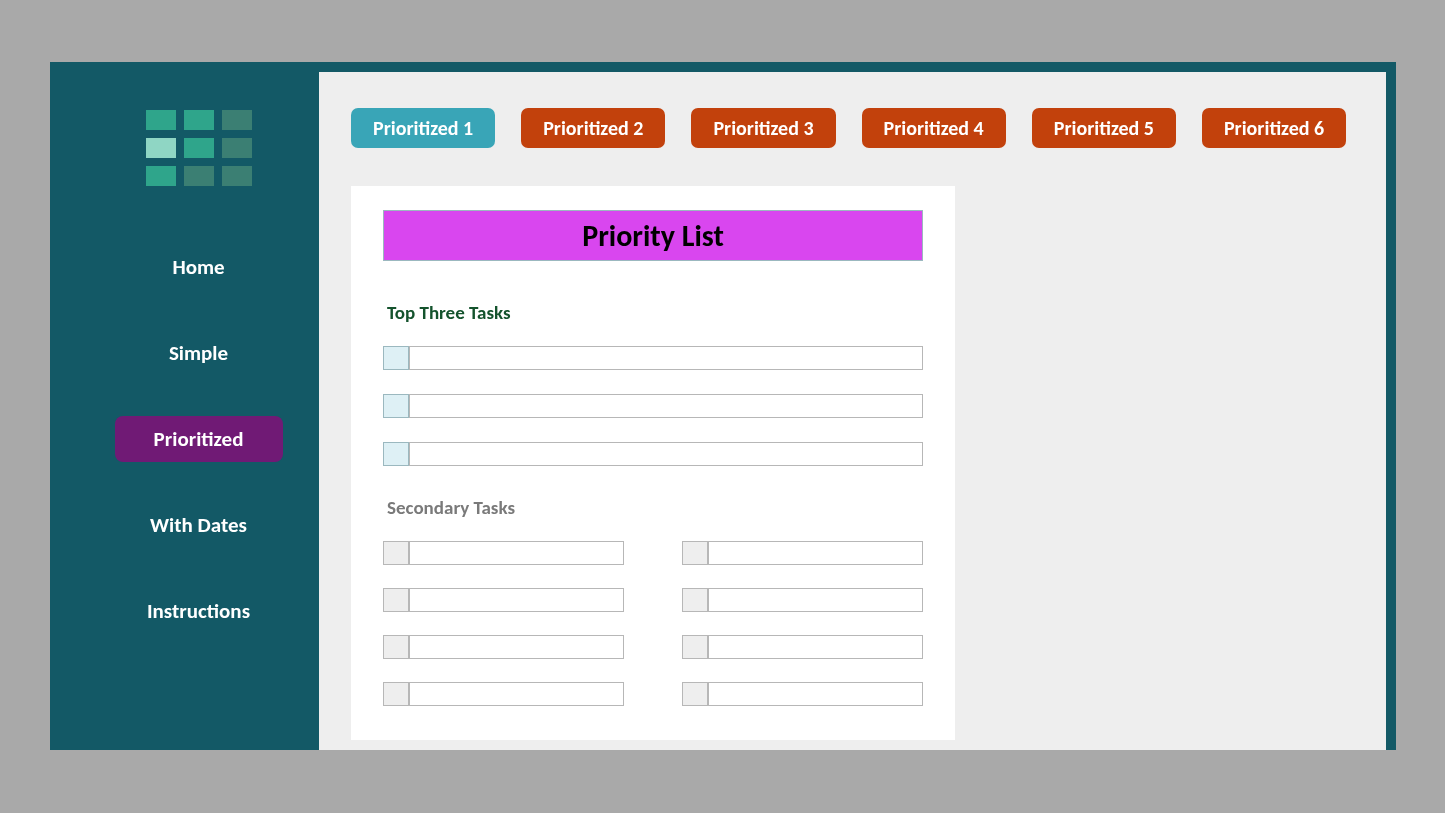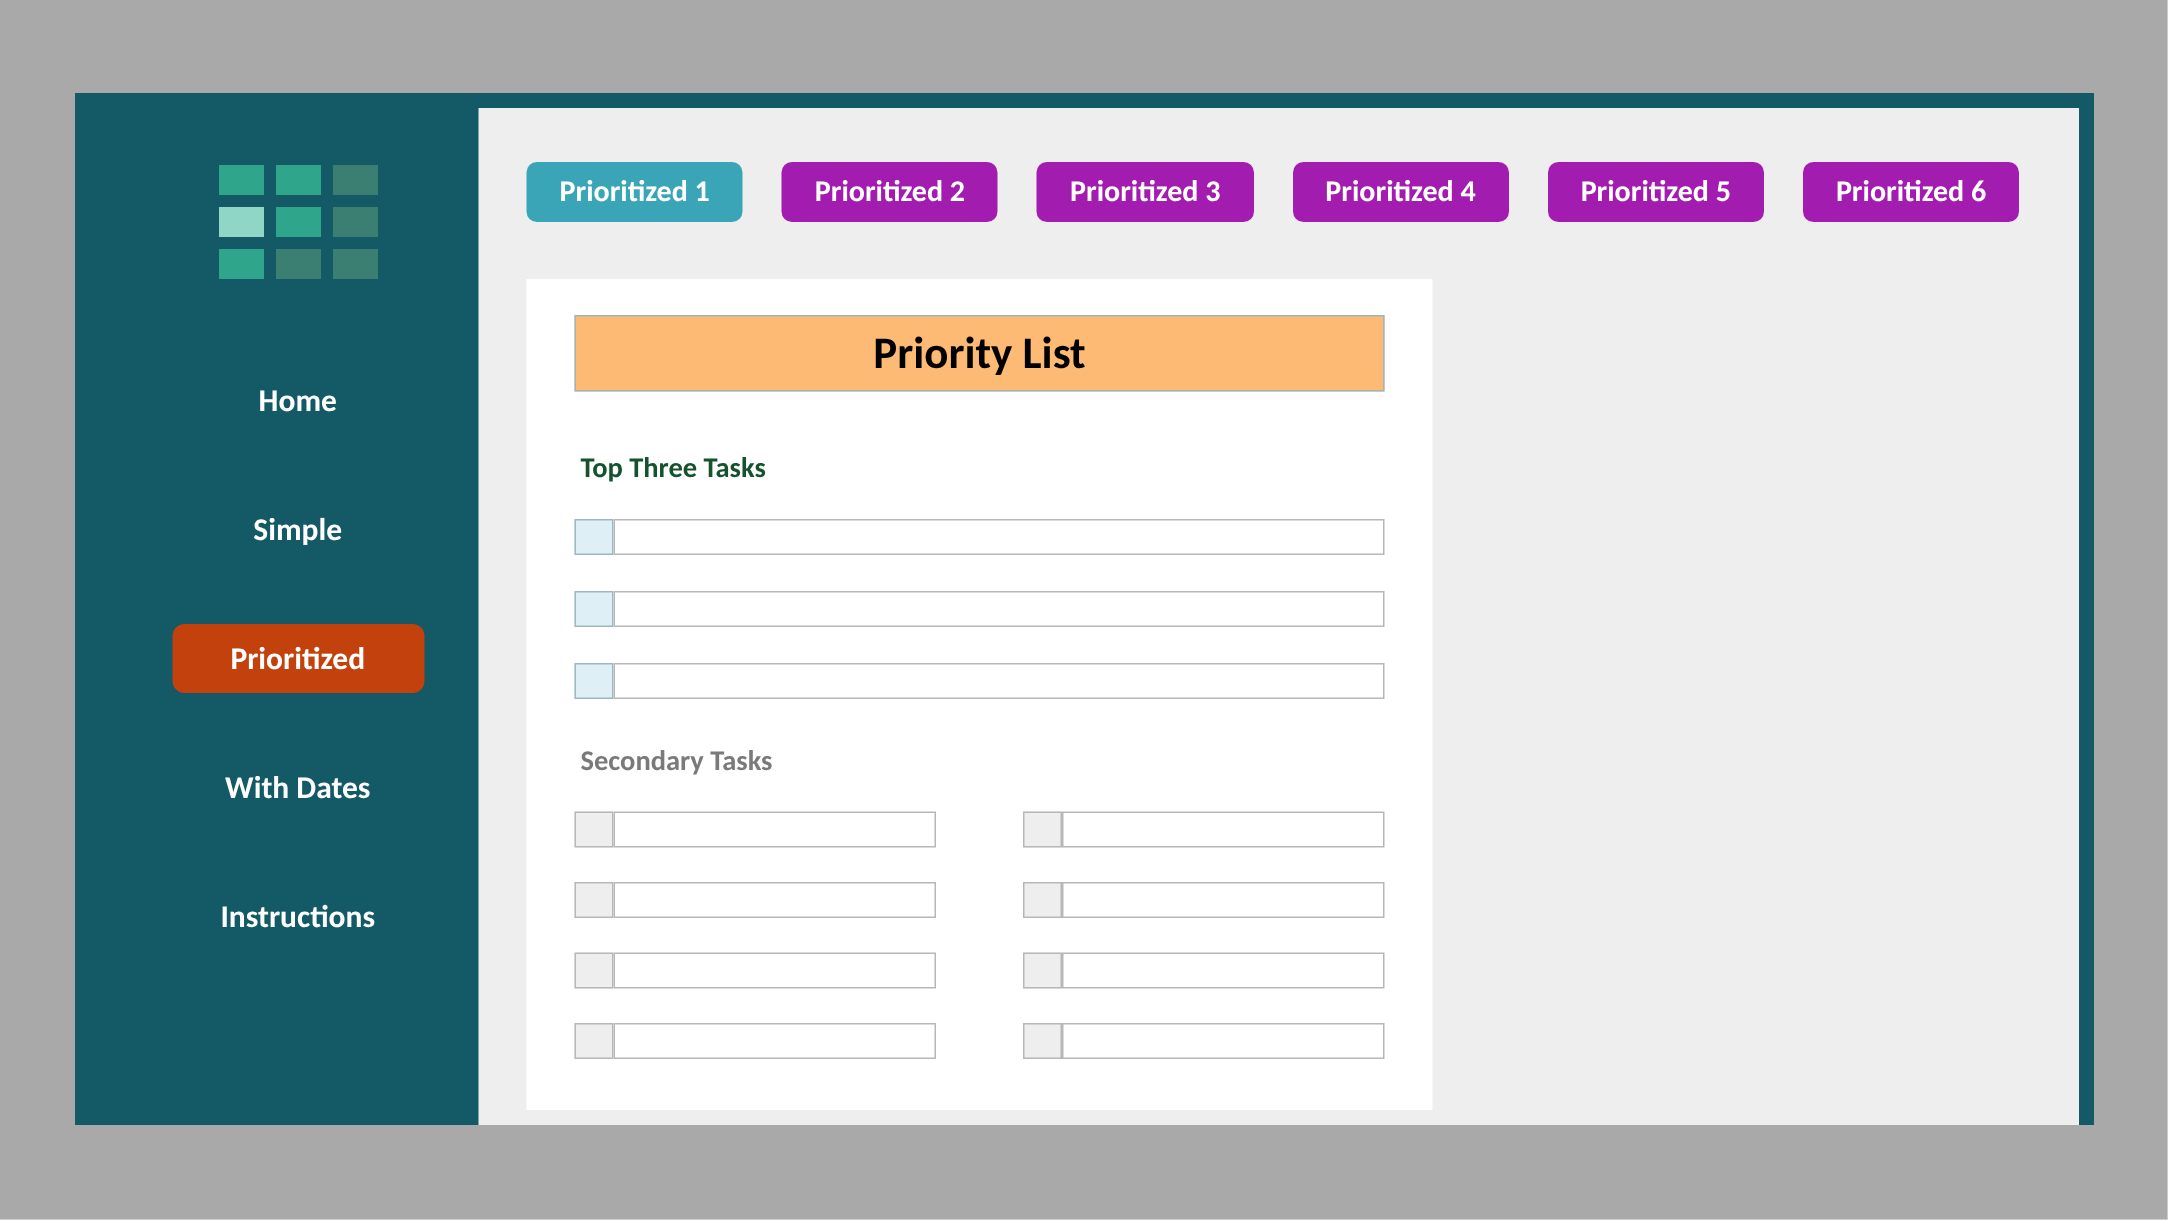--- a/index.html
+++ b/index.html
@@ -51,36 +51,36 @@
     text-align: center;
     color: #fff;
     font-size: 21px;
     font-weight: 600;
     padding: 10px 0;
     margin-bottom: 40px;
     border-radius: 8px;
     cursor: pointer;
   }
   .nav-item.active {
-    background: #c2410c;
+    background: #701a75;
   }
 
   .main-area {
     flex: 1;
     background: #eeeeee;
     margin: 10px 10px 0 0;
     position: relative;
     padding: 36px 24px 0 32px;
   }
   .tabs-row {
     display: flex;
     gap: 26px;
   }
   .tab-btn {
-    background: #a21caf;
+    background: #c2410c;
     color: #fff;
     font-size: 20px;
     font-weight: 700;
     padding: 8px 22px;
     border-radius: 7px;
     cursor: pointer;
     white-space: nowrap;
   }
   .tab-btn.active {
     background: #39a5b7;
@@ -90,21 +90,21 @@
     position: absolute;
     left: 32px;
     top: 114px;
     width: 604px;
     height: 554px;
     background: #fff;
     padding: 24px 32px 0 32px;
   }
   .sheet-title {
     border: 1px solid #9bb8bf;
-    background: #fdba74;
+    background: #d946ef;
     text-align: center;
     font-size: 30px;
     font-weight: 700;
     color: #000;
     padding: 6px 0;
     margin-bottom: 40px;
   }
   .section-h1 {
     color: #14532d;
     font-size: 19px;

